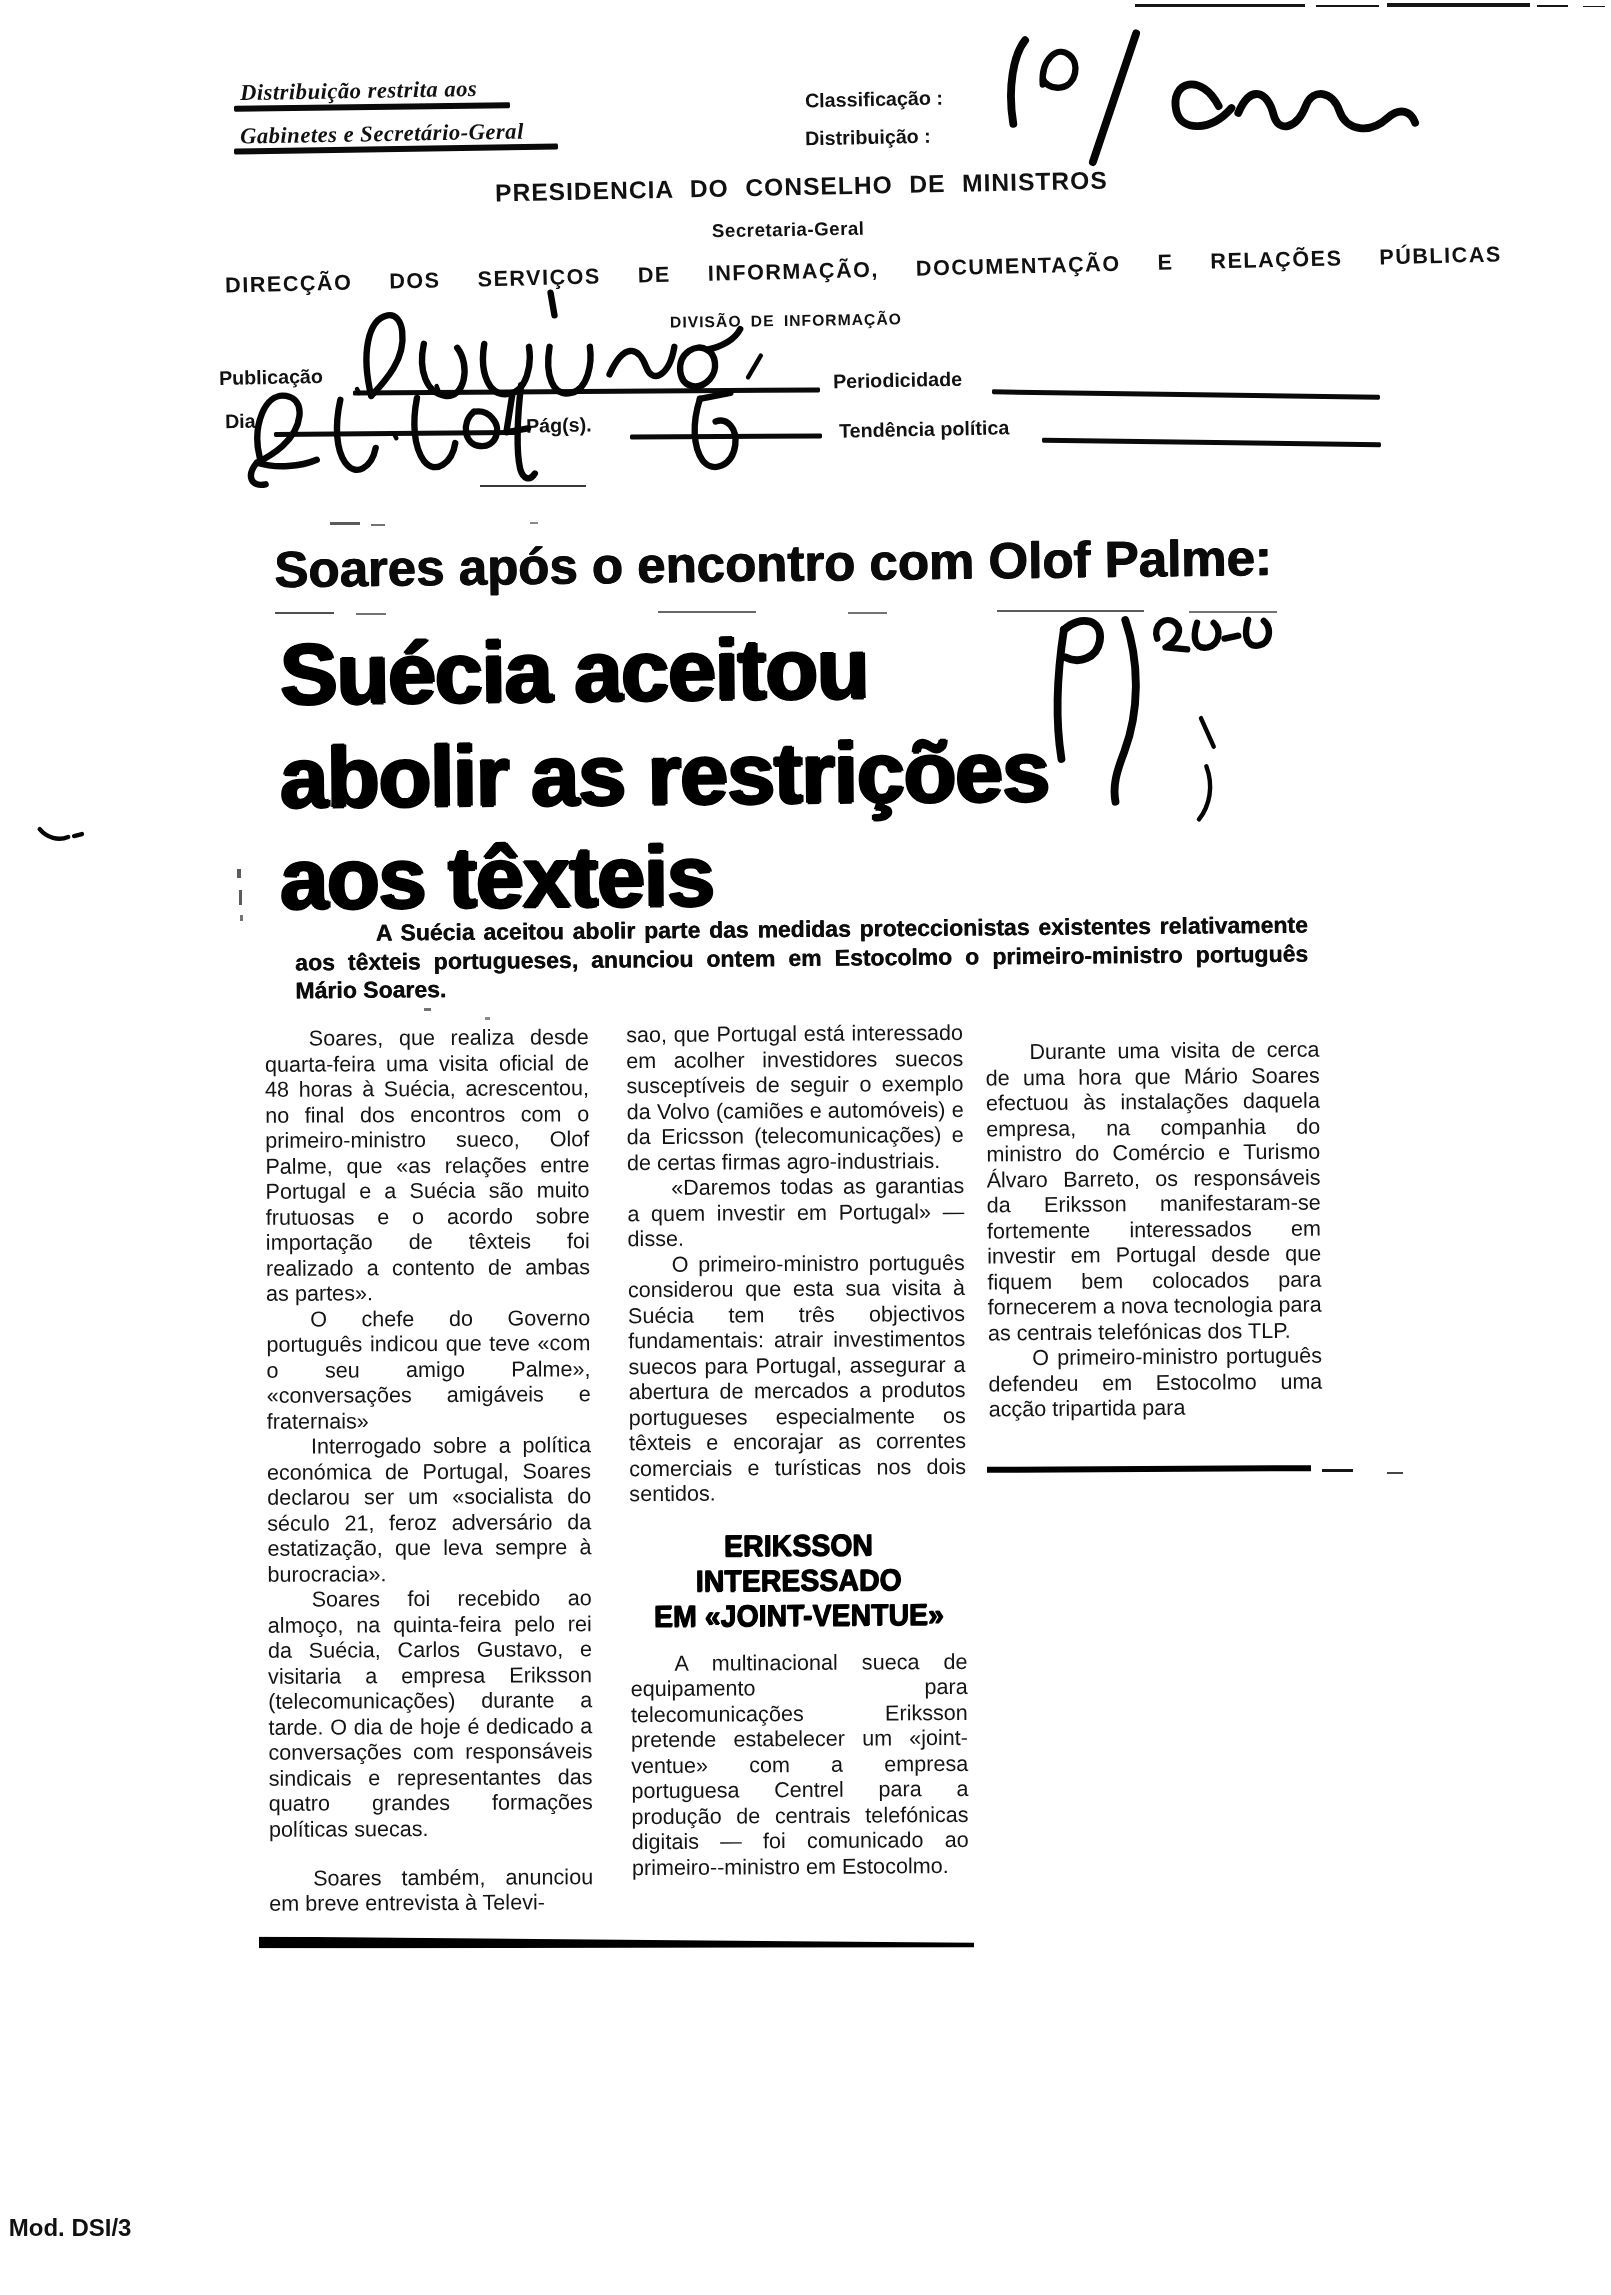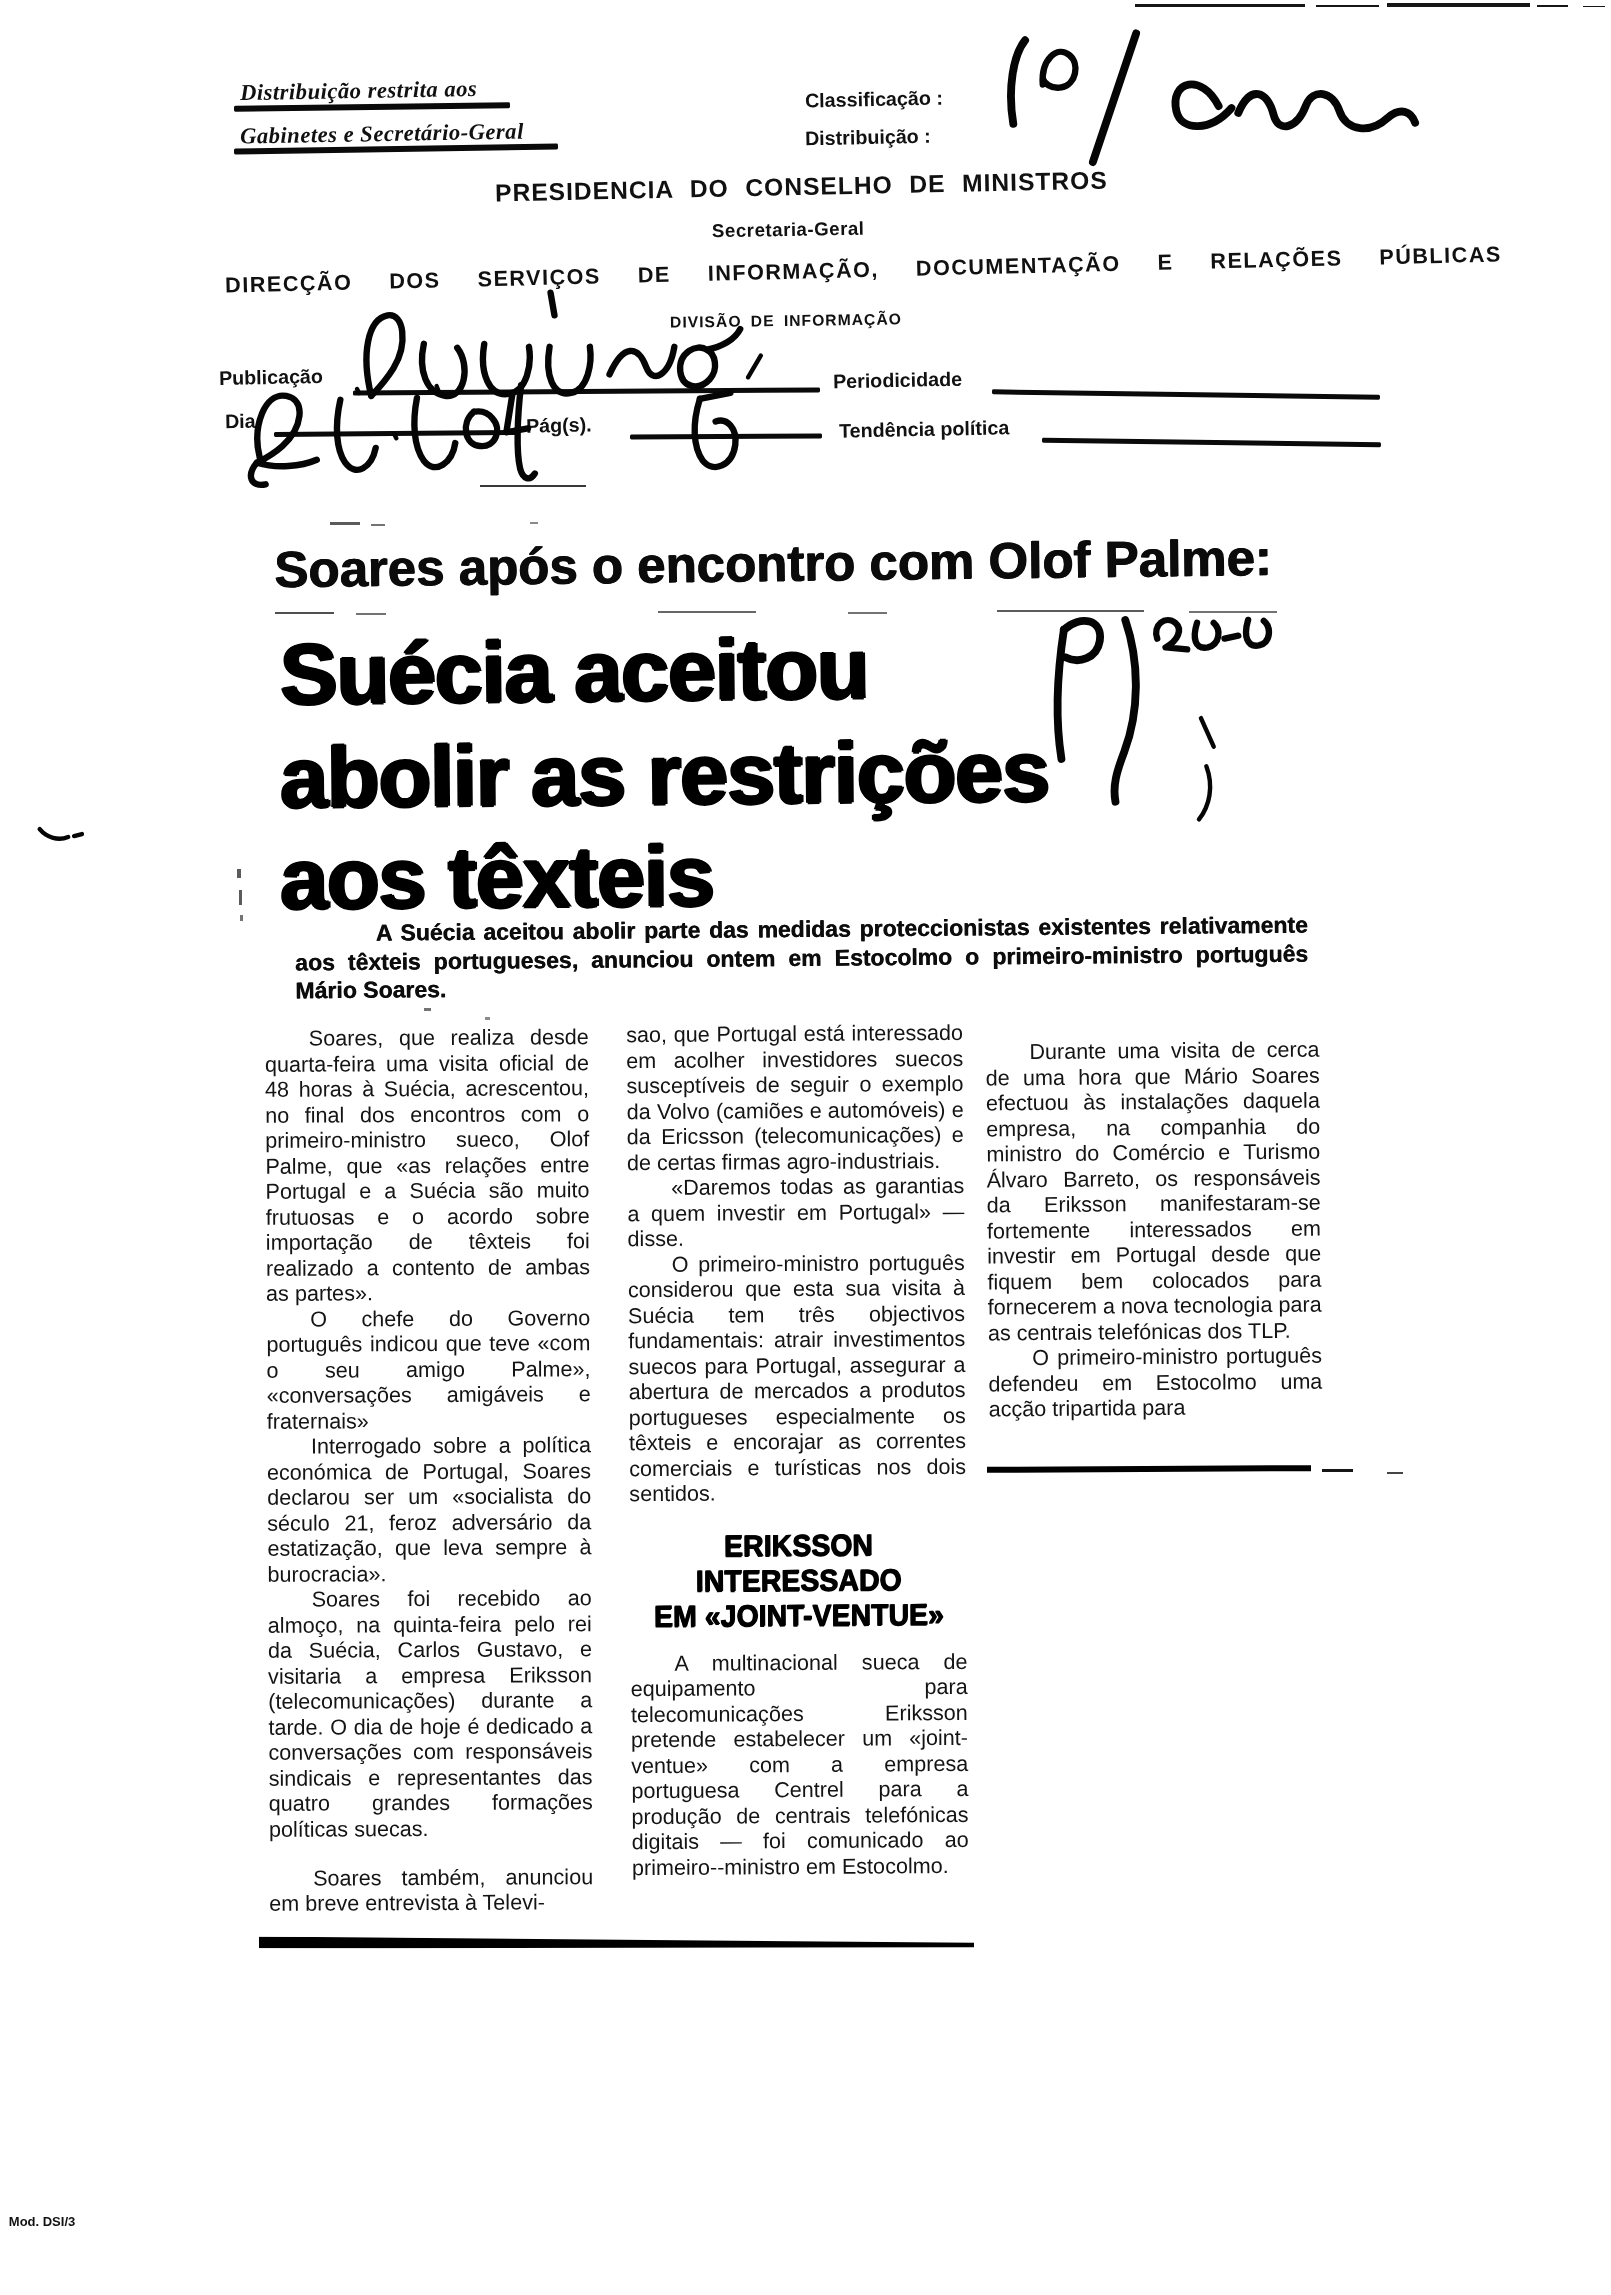--- a/index.html
+++ b/index.html
@@ -37,21 +37,21 @@
   .col{font-size:21.6px;line-height:25.5px;text-align:justify;color:#141414;}
   .col .p{margin:0;text-indent:44px;}
   .col .p.noindent{text-indent:0;}
   .col .p.gap{margin-top:23.6px;}
   .subhead{
     font-weight:bold;text-align:center;font-size:28.5px;line-height:33px;margin:25.5px 0 19.7px 0;color:#000;
     text-shadow:1px 0 0 currentColor,0 1px 0 currentColor;transform:scaleY(1.06);
   }
   .rule{background:#000;}
   .mark{position:absolute;background:#161616;}
-  .footer-model{font-weight:bold;font-size:13px;white-space:nowrap;}
+  .footer-model{font-weight:bold;font-size:24px;white-space:nowrap;}
   .hw path{stroke:#050505;fill:none;stroke-linecap:round;stroke-linejoin:round;}
   .hw .thick{stroke-width:16px;}
   .hw .mid{stroke-width:13px;}
   .hw .thin{stroke-width:9px;}
 </style>
 </head>
 <body>
 
 <div class="page">
 

